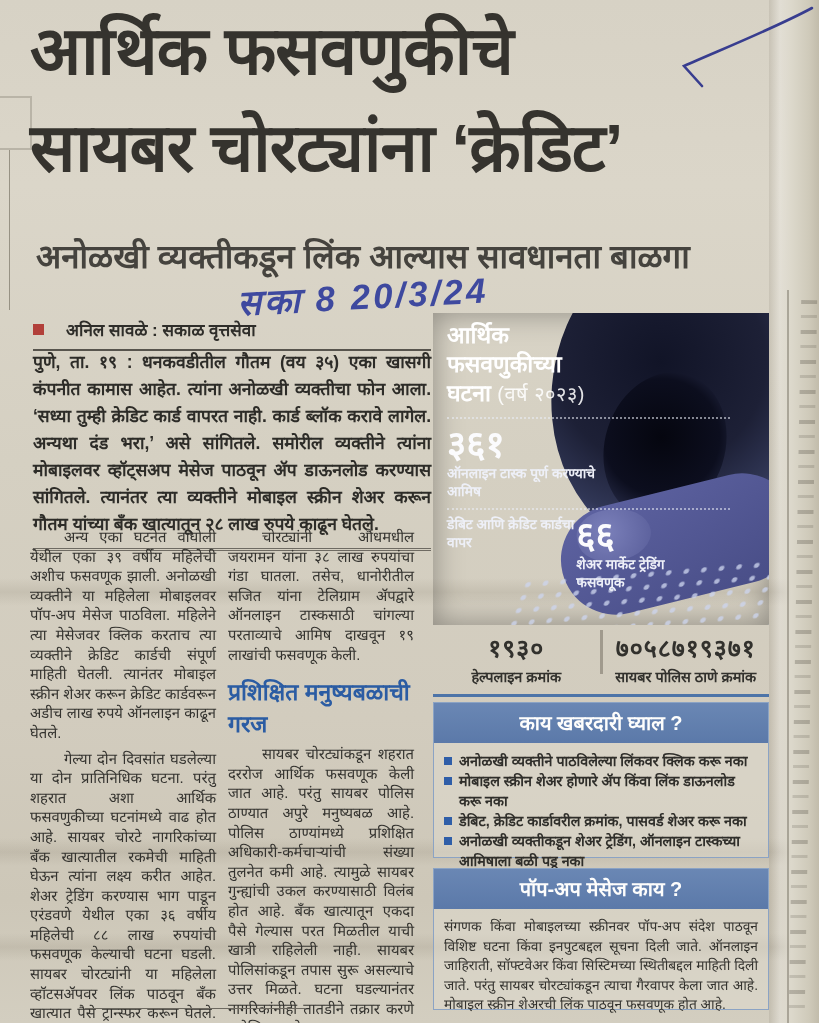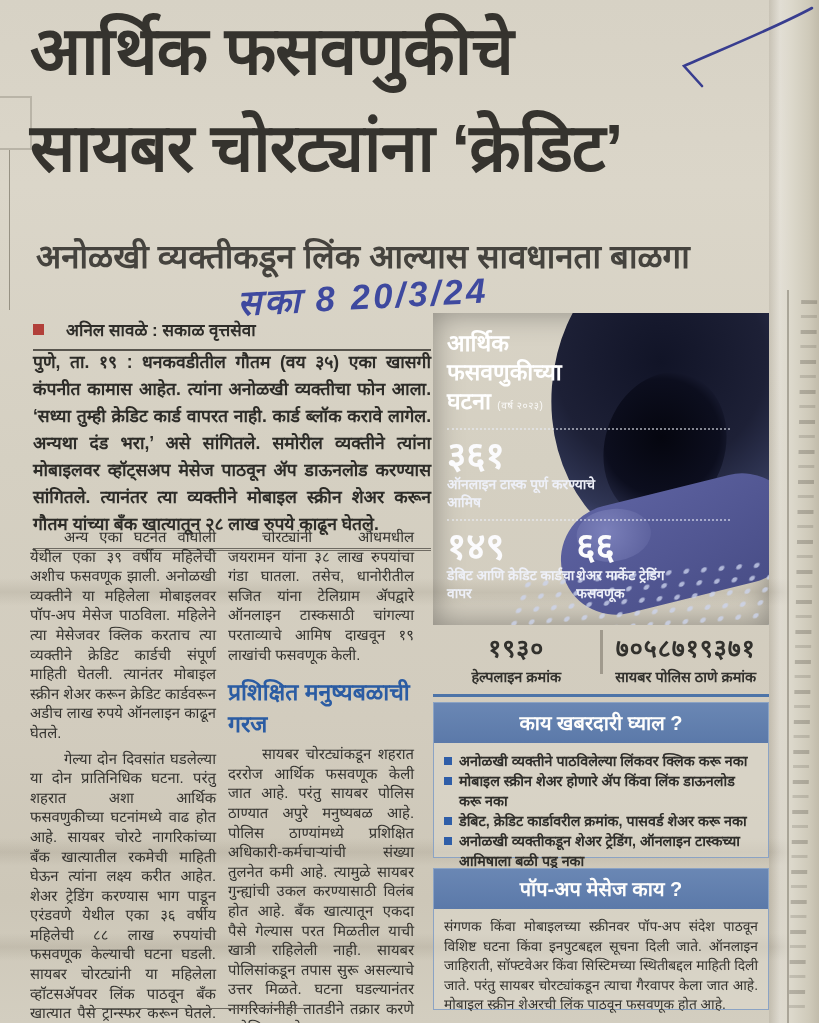--- a/index.html
+++ b/index.html
@@ -54,23 +54,23 @@
   .hood-opening{position:absolute;right:44px;top:58px;width:120px;height:150px;border-radius:50%;
     background:radial-gradient(circle at 45% 45%,#05060f 0%,#0c0e1e 55%,#2a2f4d 85%,transparent 100%);transform:rotate(18deg);}
   .arm{position:absolute;right:-30px;bottom:26px;width:240px;height:110px;border-radius:60px;
     background:linear-gradient(160deg,#5e63a2,#474c85);transform:rotate(-14deg);}
   .hand{position:absolute;right:118px;bottom:64px;width:74px;height:52px;border-radius:45% 55% 50% 50%;
     background:radial-gradient(circle at 40% 40%,#7b80ba,#585d99);transform:rotate(-10deg);}
   .keyboard{position:absolute;right:-14px;bottom:-16px;width:270px;height:74px;opacity:.85;
     transform:skewX(-24deg) rotate(-5deg);
     background-image:radial-gradient(circle,rgba(205,213,238,.9) 2px,rgba(205,213,238,0) 3.2px);
     background-size:17px 13px;}
-  .photo-inner{position:absolute;inset:0;padding:16px 14px;box-sizing:border-box;color:#fff;}
+  .photo-inner{position:absolute;inset:0;padding:8px 14px;box-sizing:border-box;color:#fff;}
   .ig-title{font-size:23px;font-weight:700;line-height:29px;width:62%;}
-  .ig-year{font-size:10px;font-weight:400;color:rgba(255,255,255,.88);letter-spacing:.5px;}
+  .ig-year{font-size:20px;font-weight:400;color:rgba(255,255,255,.88);letter-spacing:.5px;}
   .dotline{border-top:2px dotted rgba(235,238,248,.55);width:92%;margin:8px 0 6px 0;}
   .stat-row{display:flex;width:100%;}
   .stat{box-sizing:border-box;}
   .stat-num{font-size:37px;font-weight:700;line-height:40px;color:#fbfbfd;}
   .stat-label{font-size:13.8px;font-weight:700;line-height:17.5px;color:#eef0f8;}
   .r1-a{width:57%;} .r1-b{width:43%;}
   .r2-a{width:42%;} .r2-b{width:37%;} .r2-c{width:21%;}
 
   
   .contacts{position:absolute;left:433px;top:630px;width:336px;height:60px;display:flex;
@@ -157,21 +157,20 @@
       <div class="dotline"></div>
       <div class="stat-row">
         <div class="stat r1-a">
           <div class="stat-num">३६१</div>
           <div class="stat-label">ऑनलाइन टास्क पूर्ण करण्याचे आमिष</div>
         </div>
       </div>
       <div class="dotline"></div>
       <div class="stat-row">
         <div class="stat r2-a">
-          <div class="stat-num">१४९</div>
           <div class="stat-label">डेबिट आणि क्रेडिट कार्डचा वापर</div>
         </div>
         <div class="stat r2-b">
           <div class="stat-num">६६</div>
           <div class="stat-label">शेअर मार्केट ट्रेडिंग फसवणूक</div>
         </div>
       </div>
     </div>
   </div>
 

